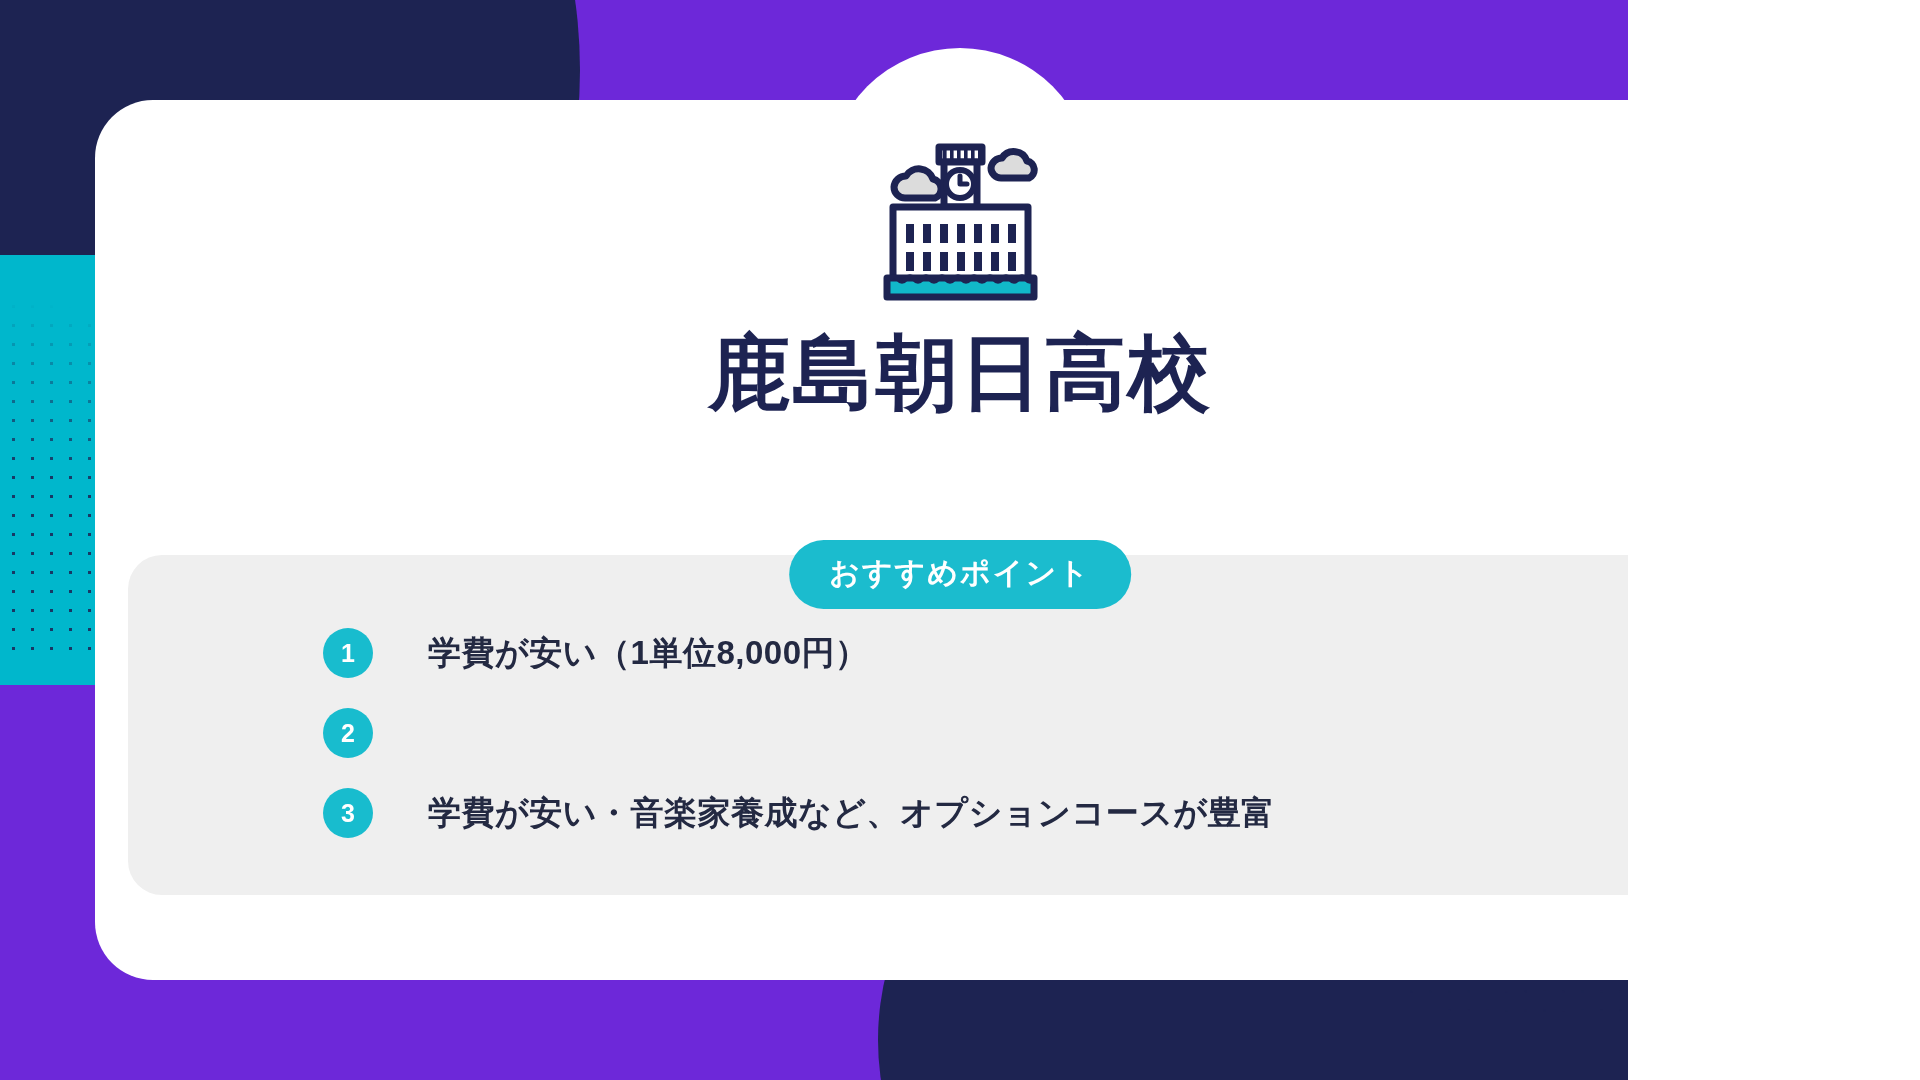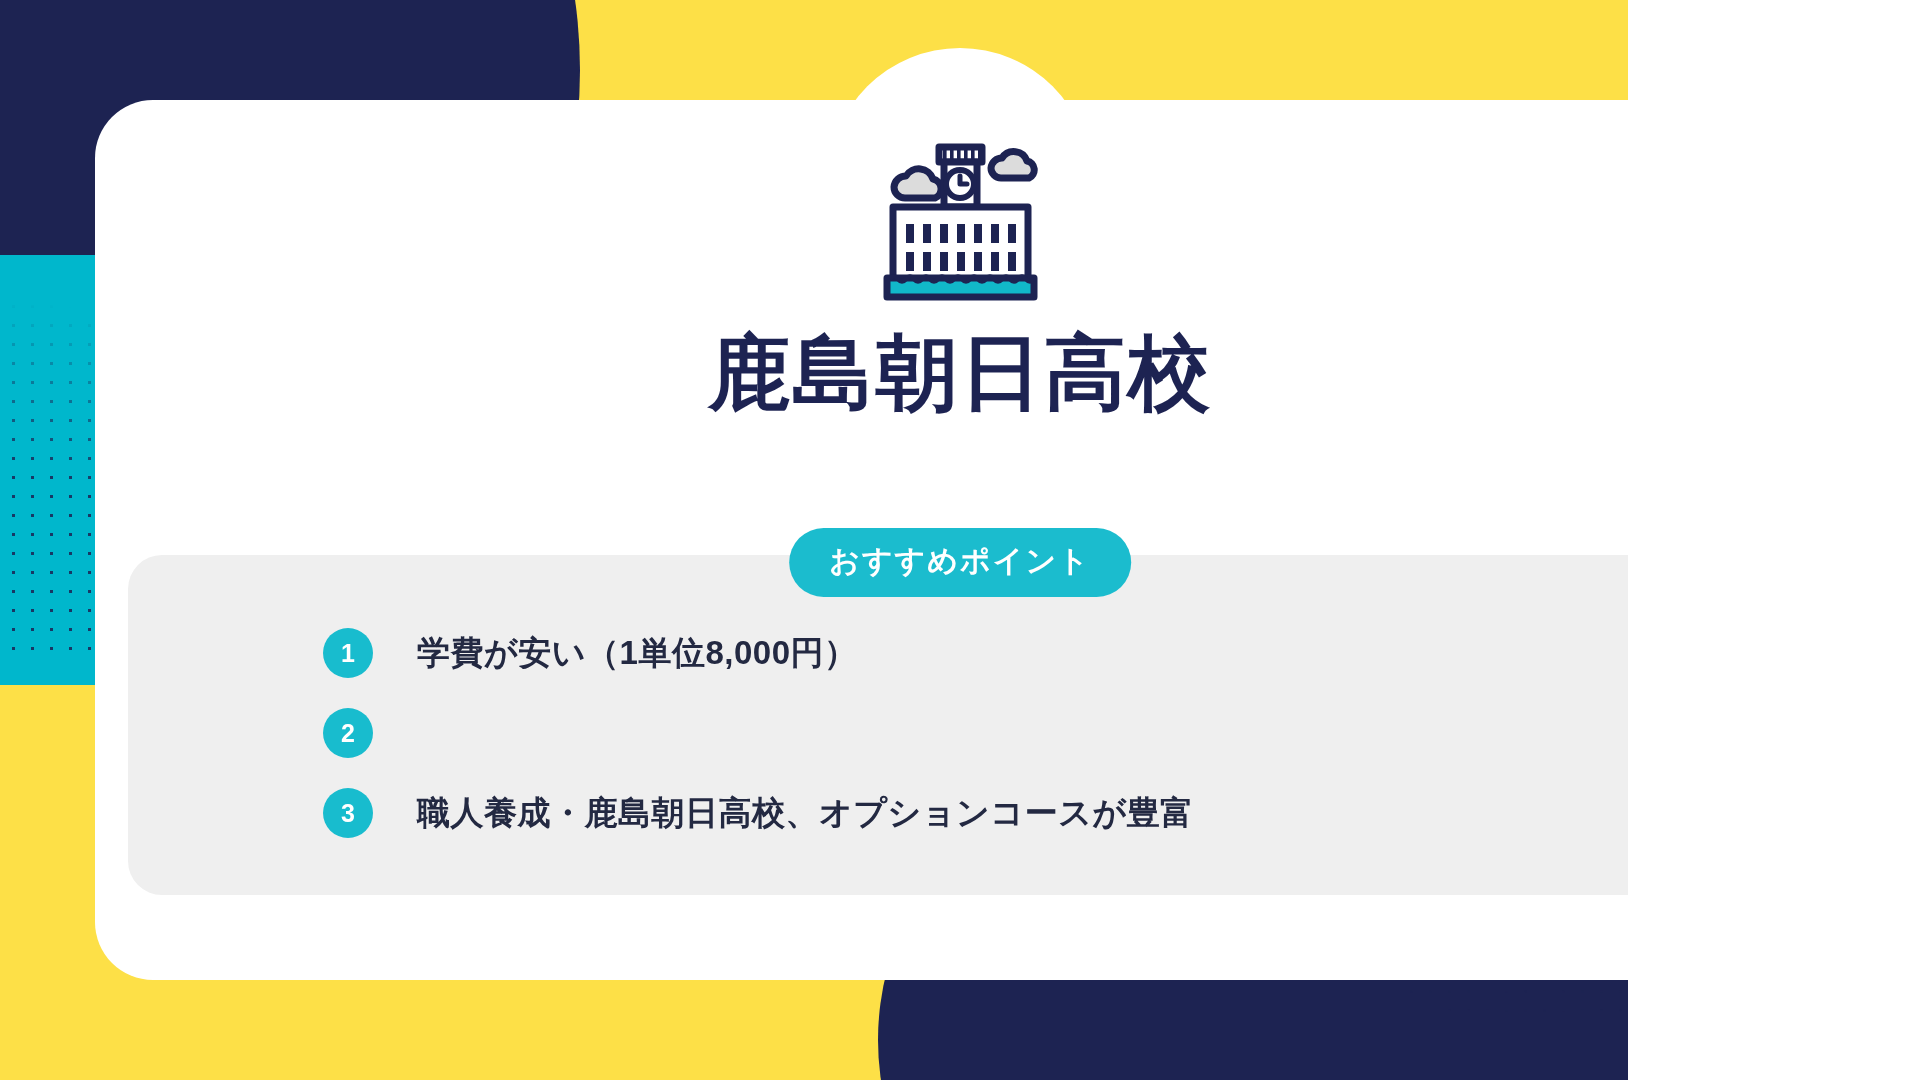--- a/index.html
+++ b/index.html
@@ -9,21 +9,21 @@
   }
   body {
     font-family: "Liberation Sans", "DejaVu Sans", sans-serif;
   }
 
   .slide {
     position: relative;
     width: 1628px;
     height: 1080px;
     overflow: hidden;
-    background: #fde047;
+    background: #6d28d9;
   }
 
   
   .bg-layer {
     position: absolute;
     inset: 0;
     overflow: hidden;
   }
 
   
@@ -158,21 +158,21 @@
     width: 1664px;
     height: 340px;
     background: #efefef;
     border-radius: 34px;
   }
 
   
   .badge {
     position: absolute;
     left: 50%;
-    top: 428px;
+    top: 440px;
     transform: translateX(-50%);
     background: #1BBCCE;
     color: #ffffff;
     font-size: 30px;
     font-weight: 700;
     letter-spacing: 2px;
     padding: 13px 40px 15px;
     border-radius: 40px;
     white-space: nowrap;
     z-index: 3;
@@ -198,21 +198,21 @@
     background: #18BCCE;
     color: #ffffff;
     font-size: 25px;
     font-weight: 700;
     display: flex;
     align-items: center;
     justify-content: center;
     line-height: 1;
   }
   .point-text {
-    margin-left: 44px;
+    margin-left: 55px;
     font-size: 33px;
     font-weight: 700;
     color: #232942;
     letter-spacing: .5px;
     white-space: nowrap;
   }
 </style>
 </head>
 <body>
 
@@ -293,18 +293,18 @@
     <div class="points">
       <div class="point-row">
         <div class="point-num">1</div>
         <div class="point-text">学費が安い（1単位8,000円）</div>
       </div>
       <div class="point-row">
         <div class="point-num">2</div>
       </div>
       <div class="point-row">
         <div class="point-num">3</div>
-        <div class="point-text">職人養成・鹿島朝日高校、オプションコースが豊富</div>
+        <div class="point-text">学費が安い・音楽家養成など、オプションコースが豊富</div>
       </div>
     </div>
 
   </div>
 </div>
 
 </body></html>

